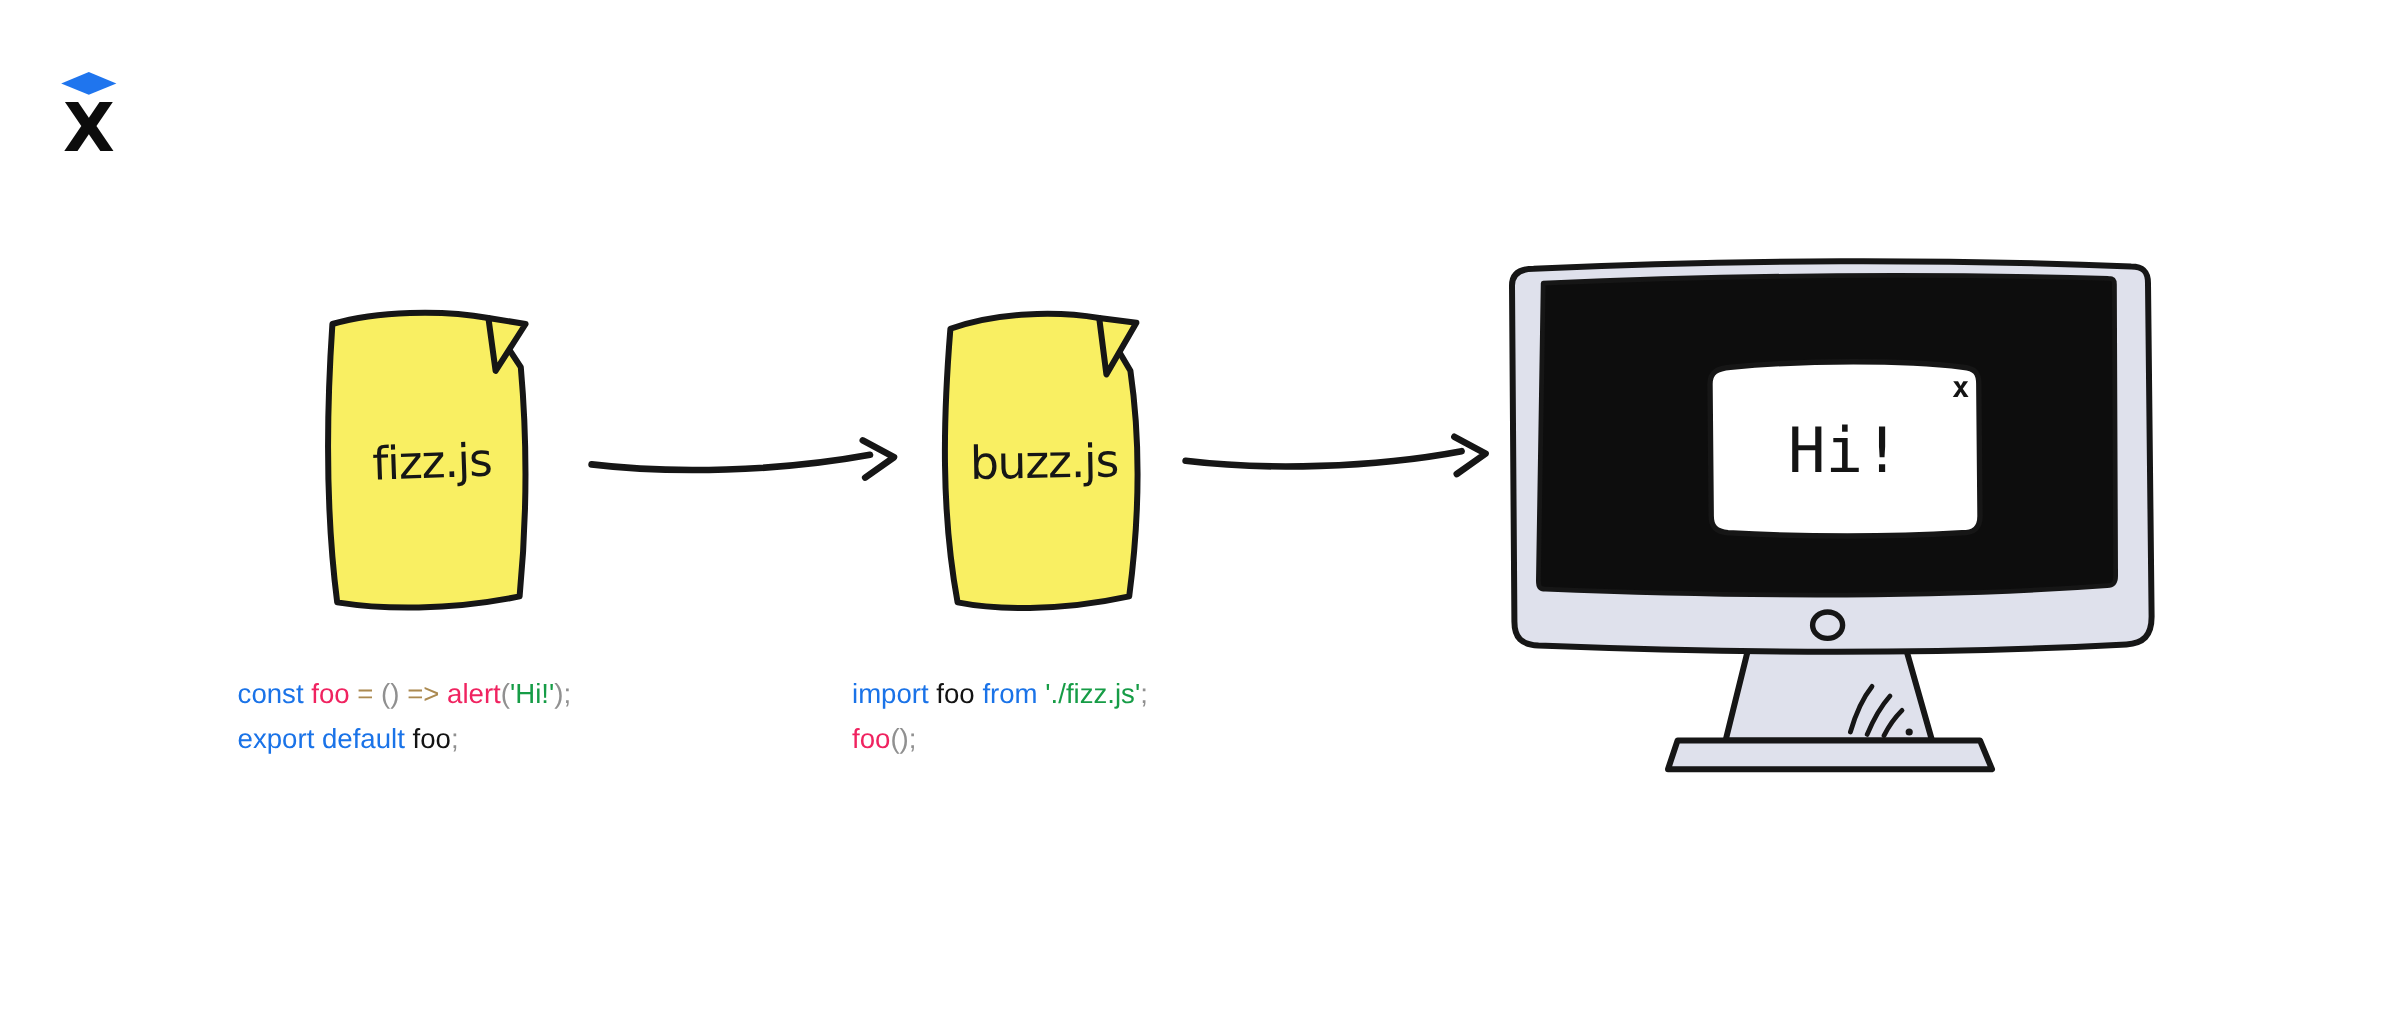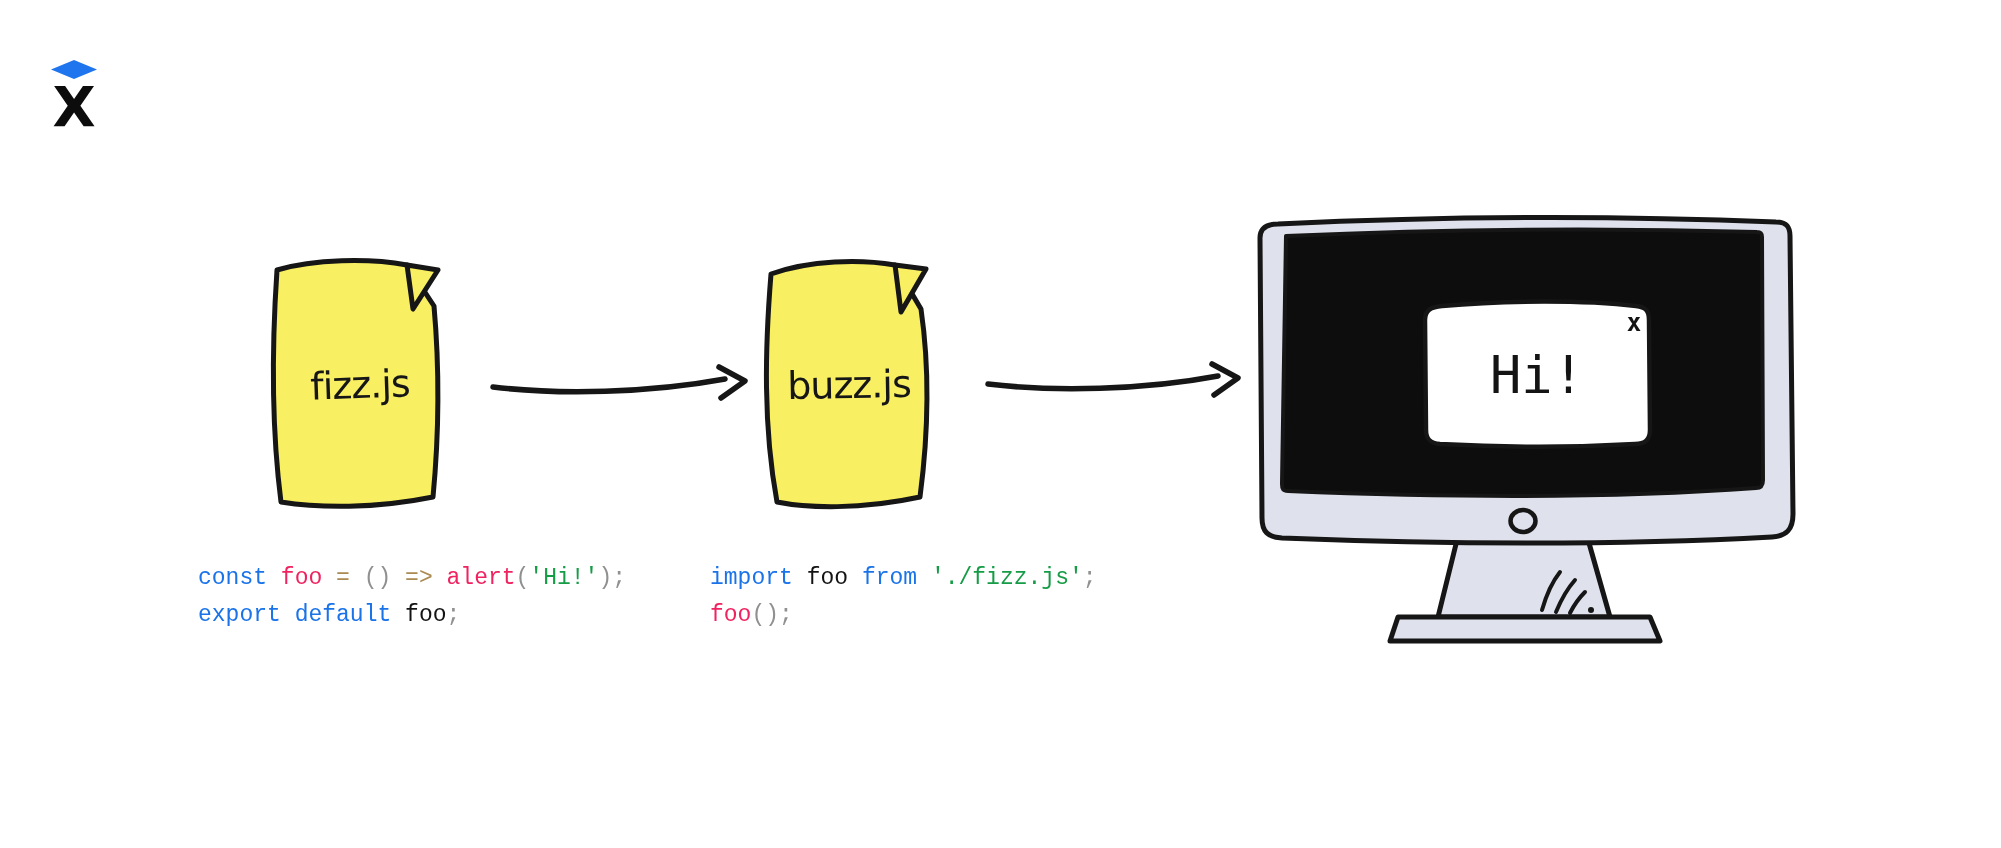--- a/index.html
+++ b/index.html
@@ -4,21 +4,21 @@
 <style>
   html,body { margin:0; padding:0; background:#ffffff; }
   .canvas {
     position:relative; width:2001px; height:848px; background:#ffffff;
     font-family:"DejaVu Sans", sans-serif; overflow:hidden;
   }
   .abs { position:absolute; }
 
   
   .code-block {
-    font-family:Liberation Mono, monospace;
+    font-family:Liberation Sans, sans-serif;
     font-size:23px; line-height:36.5px; white-space:pre;
   }
   .tok-kw    { color:var(--c-kw); }
   .tok-fn    { color:var(--c-fn); }
   .tok-str   { color:var(--c-str); }
   .tok-op    { color:var(--c-op); }
   .tok-pun   { color:var(--c-pun); }
   .tok-plain { color:var(--c-plain); }
 
   
@@ -59,21 +59,21 @@
     </svg>
   </div>
 
   <div class="abs" style="left:489px; top:363px; width:264px; height:50px;">
     <svg width="264" height="50" viewBox="0 0 264 50" fill="none">
       <path d="M 4,24 C 70,32 160,30 236,16" stroke-width="5.5" stroke-linecap="round" stroke="#161616"></path>
       <path d="M 230,4 L 256,18 L 232,35" stroke-width="5.5" stroke-linecap="round" stroke-linejoin="round" stroke="#161616"></path>
     </svg>
   </div>
 
-  <div class="abs" style="left:755px; top:256px; width:192px; height:262px;">
+  <div class="abs" style="left:776px; top:256px; width:192px; height:262px;">
     <svg width="192" height="262" viewBox="0 0 192 262">
       <path d="M 16,18 C 55,4 105,3 140,9 L 166,53 C 175,115 173,180 165,241 C 105,254 52,252 22,246 C 8,170 10,92 16,18 Z" stroke-width="5" stroke-linejoin="round" fill="#F9EF62" stroke="#161616"></path>
       <path d="M 140,9 L 171,13 L 146,56 Z" stroke-width="5" stroke-linejoin="round" fill="#F9EF62" stroke="#161616"></path>
       <text class="paper-label" x="94" y="142" text-anchor="middle" transform="rotate(-1 94 130)">buzz.js</text>
     </svg>
   </div>
 
   <div class="abs" style="left:984px; top:358px; width:262px; height:52px;">
     <svg width="262" height="52" viewBox="0 0 262 52" fill="none">
       <path d="M 4,26 C 70,34 160,32 234,18" stroke-width="5.5" stroke-linecap="round" stroke="#161616"></path>

